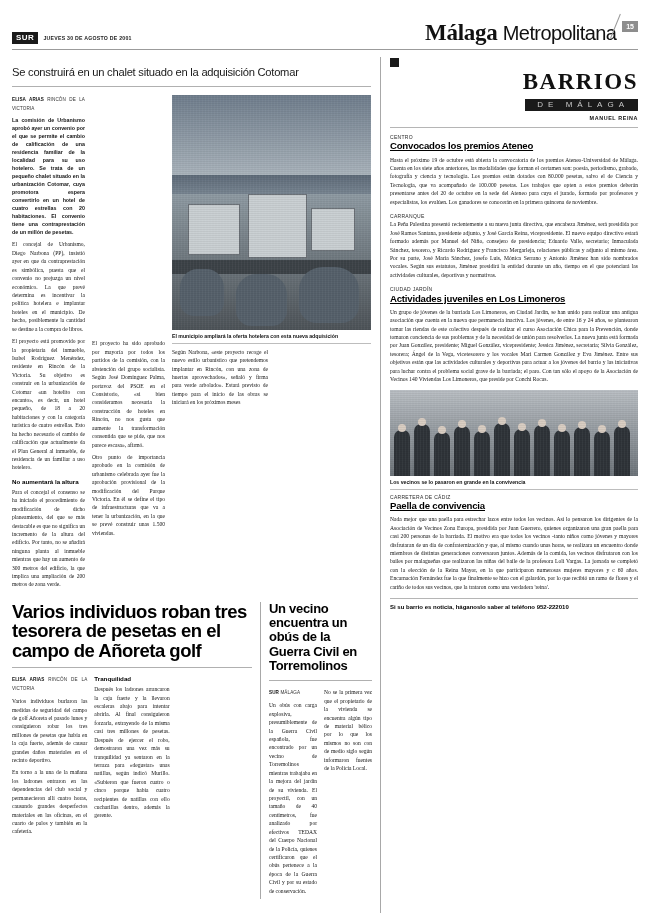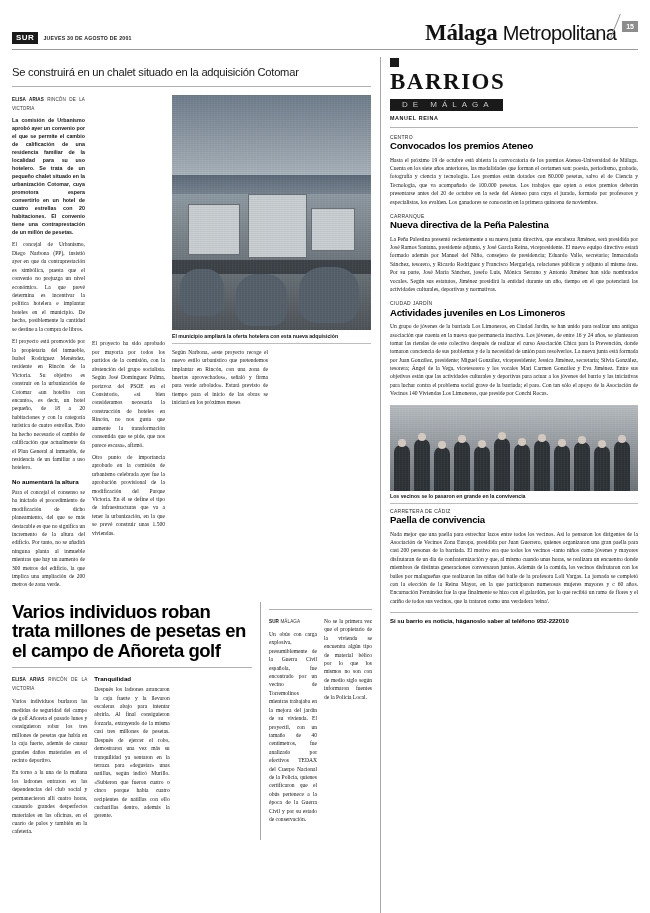--- a/index.html
+++ b/index.html
@@ -152,21 +152,21 @@
   }
   .pg-head {
     position:absolute; width:8px; height:8px; border-radius:50%; background:#d9cdc2;
   }
 
   
   .barrios-box { margin-top: 1px; }
   .barrios-sq {
     width: 9px; height: 9px; background:#1a1a1a; margin-bottom: 4px;
   }
-  .barrios-wrap { text-align:left; }
+  .barrios-wrap { text-align:right; }
   .barrios-title {
     font-family: "Liberation Serif", serif;
     font-weight: bold; font-size: 23px; letter-spacing: 1.5px;
     line-height: .95; color:#111;
   }
   .barrios-sub {
     background:#1a1a1a; color:#fff;
     font-family:"Liberation Sans", sans-serif;
     font-size: 8px; letter-spacing: 5px; font-weight:normal;
     display:inline-block; padding: 1px 9px 2px 12px; margin-top:1px;
@@ -181,21 +181,21 @@
 
   .bar-sec { margin-bottom: 7px; }
   .bar-kicker {
     font-family:"Liberation Sans", sans-serif;
     font-size: 5px; letter-spacing:.3px; text-transform:uppercase;
     color:#2a2a2a; margin-bottom: 1.5px;
   }
   .bar-title {
     font-family:"Liberation Sans", sans-serif;
     font-weight:bold; font-size: 9.6px; line-height:1.12;
-    margin:0 0 3.5px 0; color:#000; letter-spacing:-.2px;
+    margin:0 0 3.5px 0; color:#000; letter-spacing:-.2px;text-decoration:underline;
   }
   p.bar-body {
     font-family:"Liberation Serif", serif;
     font-size: 5.6px; line-height: 1.5; text-align: justify;
     margin: 0 0 3px 0; color:#141414;
     hyphens:auto; -webkit-hyphens:auto;
   }
   .bar-tel {
     font-family:"Liberation Sans", sans-serif;
     font-weight:bold; font-size:6px; margin-top:5px; color:#000;
@@ -296,21 +296,21 @@
               <p class="body">Según Narbona, «este proyecto recoge el nuevo estilo urbanístico que pretendemos implantar en Rincón, con una zona de huertas aprovechados», señaló y firma para verde arbolado». Estará previsto de tiempo para el inicio de las obras se iniciará en los próximos meses</p>
             </div>
             <div style="width:96px"></div>
           </div>
         </div>
       </div>
 
       <div class="lower">
 
         <div class="lower-left">
-          <h2 class="head-sec">Varios individuos roban trata millones de pesetas en el campo de Añoreta golf</h2>
+          <h2 class="head-sec">Varios individuos roban tres tesorera de pesetas en el campo de Añoreta golf</h2>
           <hr class="rule-thin">
           <div class="three-col">
             <div>
               <p class="body first">
                 <span class="byline">ELISA ARIAS</span>
                 <span class="byline-loc">RINCÓN DE LA VICTORIA</span>
               </p>
               <p class="body">Varios individuos burlaron las medidas de seguridad del campo de golf Añoreta el pasado lunes y consiguieron robar los tres millones de pesetas que había en la caja fuerte, además de causar grandes daños materiales en el recinto deportivo.</p>
               <p class="body">En torno a la una de la mañana los ladrones entraron en las dependencias del club social y permanecieron allí cuatro horas, causando grandes desperfectos materiales en las oficinas, en el cuarto de palos y también en la cafetería.</p>
 
@@ -319,20 +319,21 @@
               <p class="body" style="visibility:hidden;height:0;margin:0">Según María Murillo, gerente de Añoreta Golf, no consiguieron traspasar todas las medidas de seguridad, concretamente las alfombras y las alarmas. «Tanto las cámaras de seguridad como los vídeos de seguridad para no ser identificados de ninguna manera, con lo que las pérdidas materiales que han provocado el suceso son mayores», afirmó.</p>
               <h3 class="sub" style="margin-top:0">Tranquilidad</h3>
               <p class="body">Después los ladrones arrancaron la caja fuerte y la llevaron escaleras abajo para intentar abrirla. Al final consiguieron forzarla, extrayendo de la misma casi tres millones de pesetas. Después de ejercer el robo, demostraron una vez más su tranquilidad ya sentaron en la terraza para «degustar» unas natillas, según indicó Murillo. «Subieron que fueron cuatro o cinco porque había cuatro recipientes de natillas con ello cucharillas dentro, además la gerente.</p>
 
             </div>
             <div></div>
           </div>
         </div>
 
         <div class="lower-right">
+          <h2 class="head-small">Un vecino encuentra un obús de la Guerra Civil en Torremolinos</h2>
           <hr class="rule-thin">
           <div class="two-col">
             <div>
               <p class="body first">
                 <span class="byline">SUR</span>
                 <span class="byline-loc">MÁLAGA</span>
               </p>
               <p class="body">Un obús con carga explosiva, presumiblemente de la Guerra Civil española, fue encontrado por un vecino de Torremolinos mientras trabajaba en la mejora del jardín de su vivienda. El proyectil, con un tamaño de 40 centímetros, fue analizado por efectivos TEDAX del Cuerpo Nacional de la Policía, quienes certificaron que el obús pertenece a la época de la Guerra Civil y por su estado de conservación.</p>
             </div>
             <div>
@@ -358,21 +359,20 @@
       <hr class="barrios-rule">
 
       <div class="bar-sec">
         <div class="bar-kicker">CENTRO</div>
         <div class="bar-title">Convocados los premios Ateneo</div>
         <p class="bar-body">Hasta el próximo 19 de octubre está abierta la convocatoria de los premios Ateneo-Universidad de Málaga. Cuenta en los siete años anteriores, las modalidades que forman el certamen son: poesía, periodismo, grabado, fotografía y ciencia y tecnología. Los premios están dotados con 80.000 pesetas, salvo el de Ciencia y Tecnología, que va acompañado de 100.000 pesetas. Los trabajos que opten a estos premios deberán presentarse antes del 20 de octubre en la sede del Ateneo para cuya el jurado, formado por profesores y especialistas, los evalúen. Los ganadores se conocerán en la primera quincena de noviembre.</p>
       </div>
 
       <div class="bar-sec">
         <div class="bar-kicker">CARRANQUE</div>
-        <div class="bar-title">Nueva directiva de la Peña Palestina</div>
         <p class="bar-body">La Peña Palestina presentó recientemente a su nueva junta directiva, que encabeza Jiménez, será presidida por José Ramos Santana, presidente adjunto, y José García Reina, vicepresidente. El nuevo equipo directivo estará formado además por Manuel del Niño, consejero de presidencia; Eduardo Valle, secretario; Inmaculada Sánchez, tesorero, y Ricardo Rodríguez y Francisco Mergarleja, relaciones públicas y adjunto al mismo área. Por su parte, José María Sánchez, josefo Luis, Mónica Serrano y Antonio Jiménez han sido nombrados vocales. Según sus estatutos, Jiménez presidirá la entidad durante un año, tiempo en el que potenciará las actividades culturales, deportivas y normativas.</p>
       </div>
 
       <div class="bar-sec">
         <div class="bar-kicker">CIUDAD JARDÍN</div>
         <div class="bar-title">Actividades juveniles en Los Limoneros</div>
         <p class="bar-body">Un grupo de jóvenes de la barriada Los Limoneros, en Ciudad Jardín, se han unido para realizar una antigua asociación que cuenta en la nueva que permanecía inactiva. Los jóvenes, de entre 16 y 24 años, se plantearon tomar las riendas de este colectivo después de realizar el curso Asociación Chica para la Prevención, donde tomaron conciencia de sus problemas y de la necesidad de unión para resolverlos. La nueva junta está formada por Juan González, presidente; Miguel González, vicepresidente; Jessica Jiménez, secretaria; Silvia González, tesorera; Ángel de la Vega, vicetesorero y los vocales Mari Carmen González y Eva Jiménez. Entre sus objetivos están que las actividades culturales y deportivas para actuar a los jóvenes del barrio y las iniciativas para luchar contra el problema social grave de la barriada; el paro. Con tan sólo el apoyo de la Asociación de Vecinos 140 Viviendas Los Limoneros, que preside por Conchi Rocas.</p>
       </div>
 
       <div class="photo photo-group">

